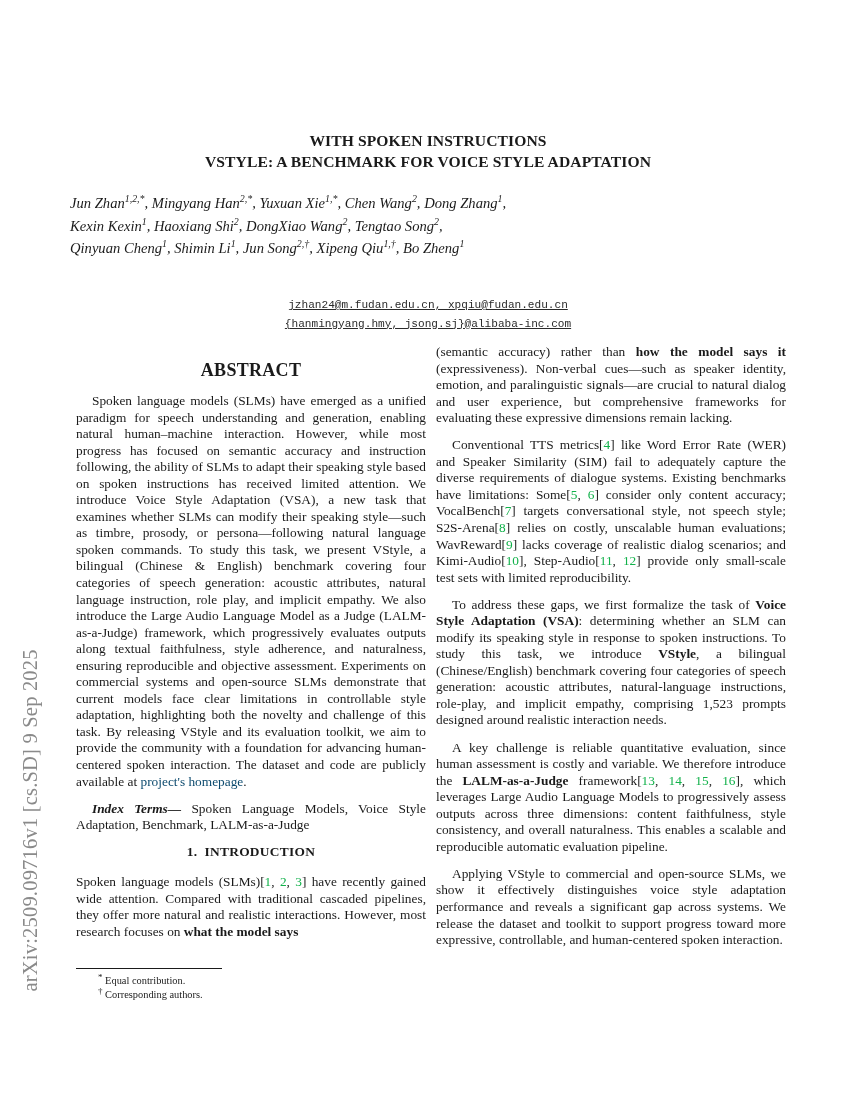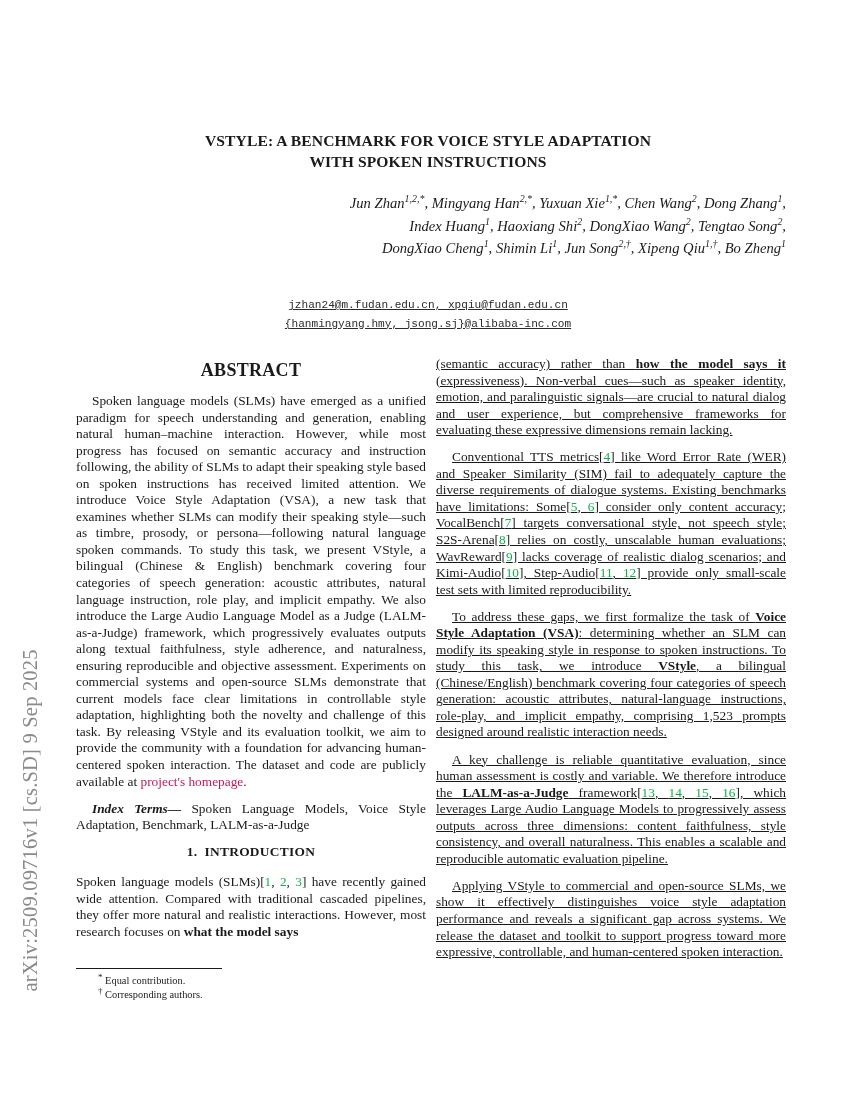--- a/index.html
+++ b/index.html
@@ -62,21 +62,21 @@
     line-height: 21px;
     letter-spacing: 0.1px;
   }
   #paper-title .tline { display: block; }
 
   #authors {
     position: absolute;
     left: 8px;
     top: 192px;
     width: 716px;
-    text-align: right;
+    text-align: left;
     font-style: italic;
     font-size: 14.6px;
     line-height: 22.5px;
   }
   #authors .aline { display: block; }
   sup { font-size: 0.68em; vertical-align: super; line-height: 0; font-style: normal;}
   #authors sup { font-style: italic; }
 
   #affil {
     position: absolute;
@@ -106,23 +106,22 @@
   
   #col-left {
     position: absolute;
     left: 14px;
     top: 360px;
     width: 350px;
   }
   #col-right {
     position: absolute;
     left: 374px;
-    top: 356px;
+    top: 344px;
     width: 350px;
-    text-decoration: underline;
   }
 
   .sec-head {
     text-align: center;
     font-weight: bold;
     font-size: 18px;
     letter-spacing: 0.3px;
     margin: 0 0 12px 0;
   }
   #intro-head {
@@ -138,21 +137,21 @@
     text-align: justify;
     text-justify: inter-word;
     hyphens: manual;
     text-indent: 16px;
   }
   p.para.noind { text-indent: 0; }
 
   .b { font-weight: bold; }
   .bi { font-weight: bold; font-style: italic; }
   .cite { color: #11b14a; }
-  .link { color: #be185d; }
+  .link { color: #0c4a6e; }
 
   #index-terms {
     margin-top: 7px;
     text-indent: 16px;
   }
 
   
   #footnote-block {
     position: absolute;
     left: 14px;
@@ -176,34 +175,34 @@
 <body>
 
 <div id="arxiv-stamp">
   <div class="stamp-text">arXiv:2509.09716v1  [cs.SD]  9 Sep 2025</div>
 </div>
 
 <div id="page">
 
   <div id="title-block">
     <div id="paper-title">
+      <span class="tline">WITH SPOKEN INSTRUCTIONS</span>
       <span class="tline">VSTYLE: A BENCHMARK FOR VOICE STYLE ADAPTATION</span>
-      <span class="tline">WITH SPOKEN INSTRUCTIONS</span>
     </div>
   </div>
 
   <div id="authors">
     <span class="aline">
       <span>Jun Zhan</span><sup>1,2,*</sup><span>, Mingyang Han</span><sup>2,*</sup><span>, Yuxuan Xie</span><sup>1,*</sup><span>, Chen Wang</span><sup>2</sup><span>, Dong Zhang</span><sup>1</sup><span>,</span>
     </span>
     <span class="aline">
-      <span>Index Huang</span><sup>1</sup><span>, Haoxiang Shi</span><sup>2</sup><span>, DongXiao Wang</span><sup>2</sup><span>, Tengtao Song</span><sup>2</sup><span>,</span>
+      <span>Kexin Kexin</span><sup>1</sup><span>, Haoxiang Shi</span><sup>2</sup><span>, DongXiao Wang</span><sup>2</sup><span>, Tengtao Song</span><sup>2</sup><span>,</span>
     </span>
     <span class="aline">
-      <span>DongXiao Cheng</span><sup>1</sup><span>, Shimin Li</span><sup>1</sup><span>, Jun Song</span><sup>2,†</sup><span>, Xipeng Qiu</span><sup>1,†</sup><span>, Bo Zheng</span><sup>1</sup>
+      <span>Qinyuan Cheng</span><sup>1</sup><span>, Shimin Li</span><sup>1</sup><span>, Jun Song</span><sup>2,†</sup><span>, Xipeng Qiu</span><sup>1,†</sup><span>, Bo Zheng</span><sup>1</sup>
     </span>
   </div>
 
 
   <div id="emails">
     <span class="eline">jzhan24@m.fudan.edu.cn, xpqiu@fudan.edu.cn</span>
     <span class="eline">{hanmingyang.hmy, jsong.sj}@alibaba-inc.com</span>
   </div>
 
   <div id="col-left">

